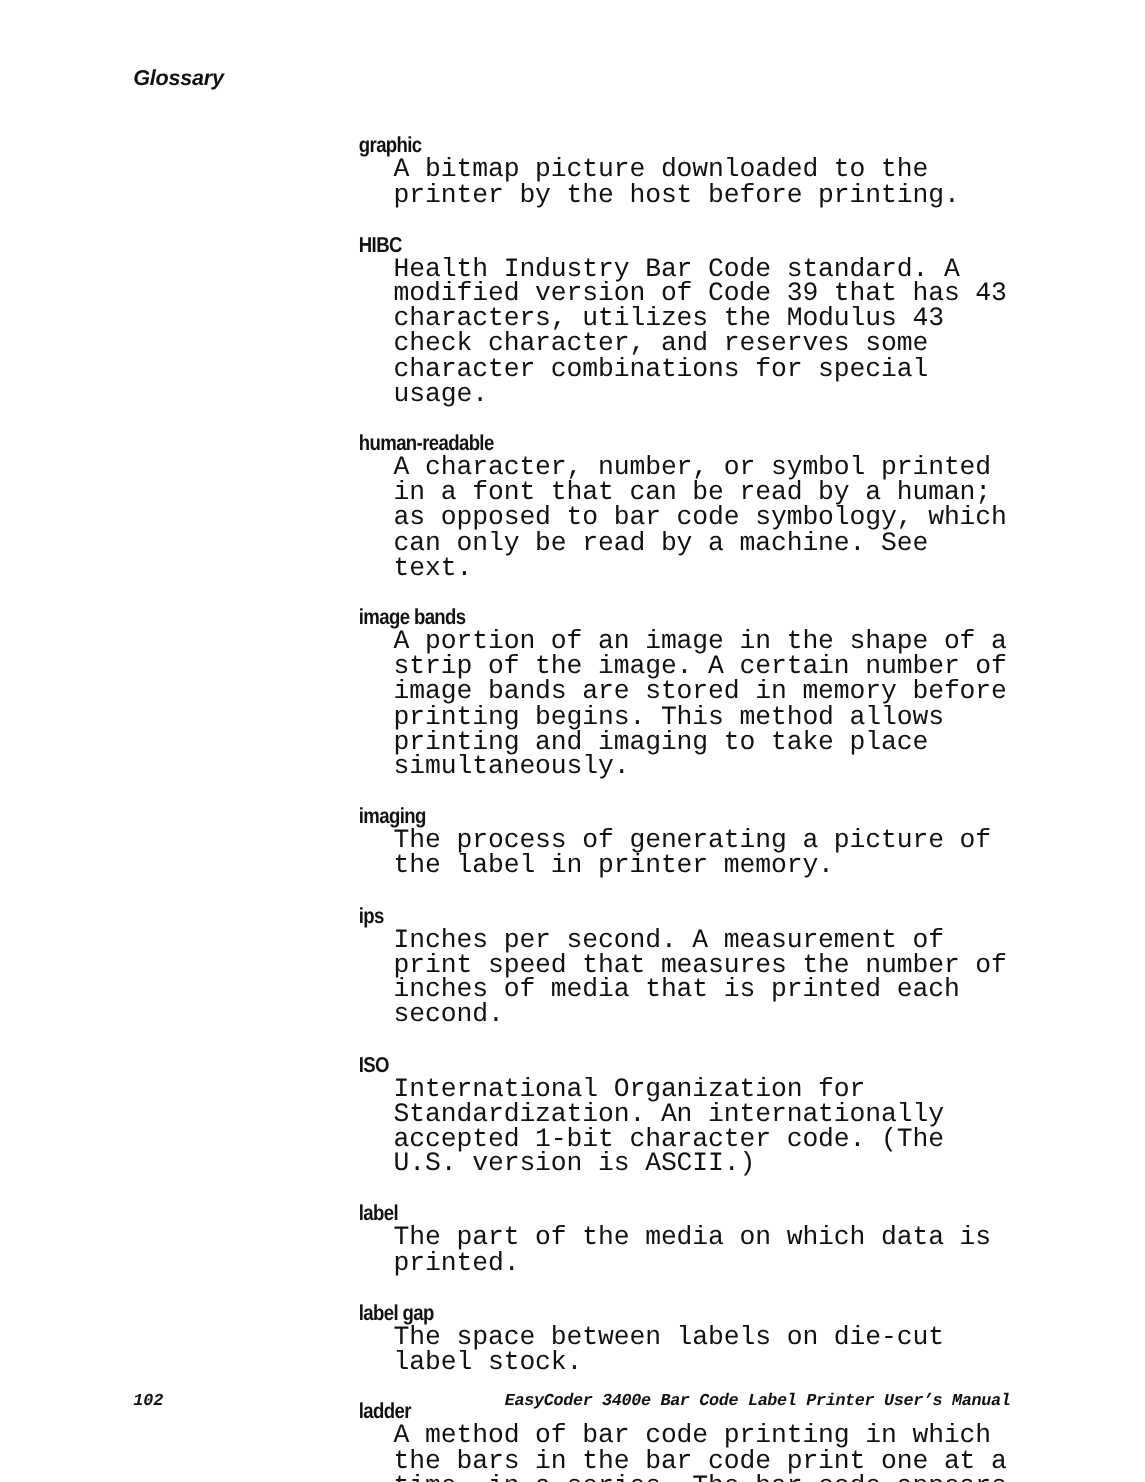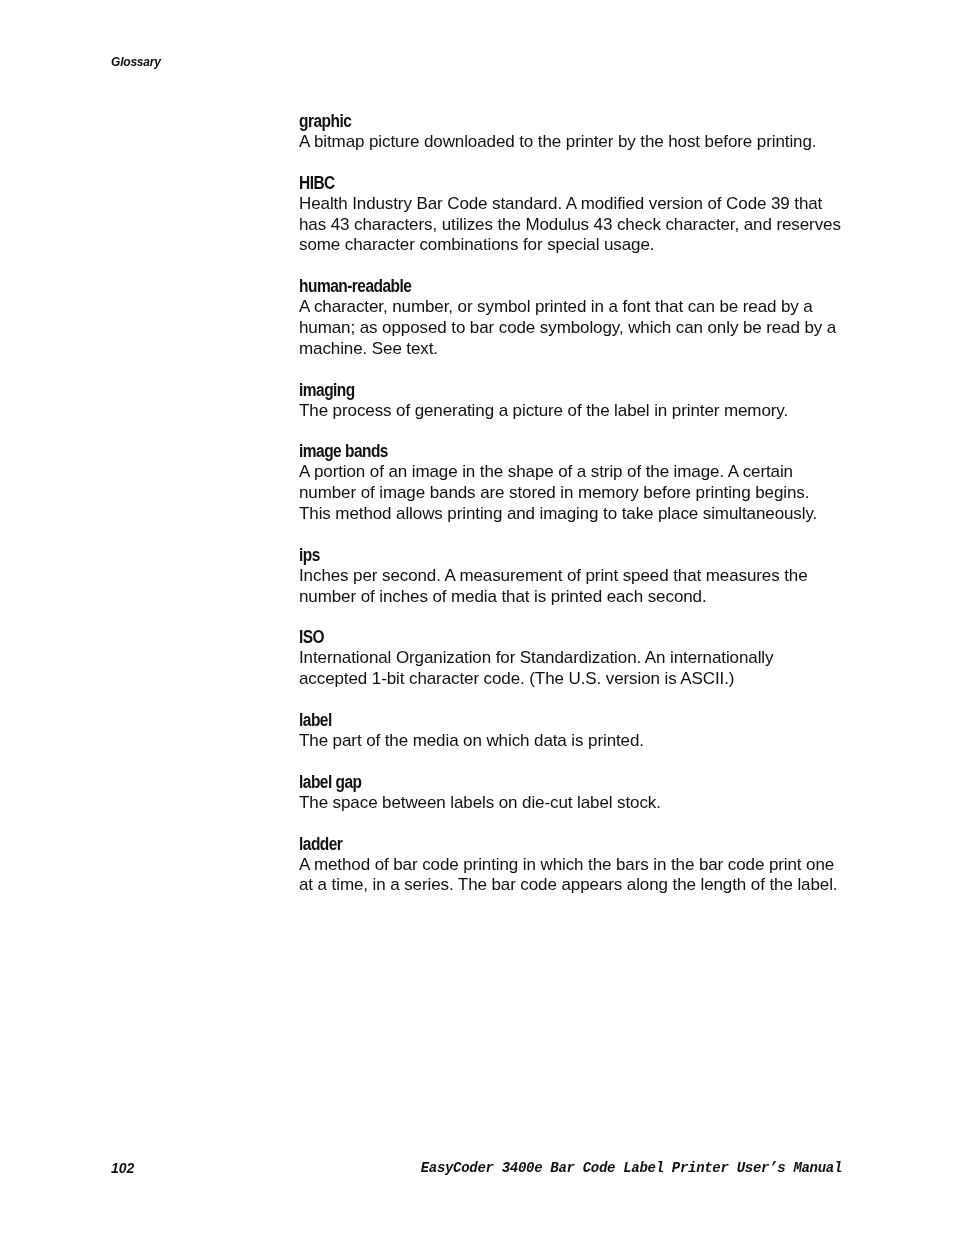--- a/index.html
+++ b/index.html
@@ -14,21 +14,21 @@
       overflow: hidden;
       color: #111111;
     }
     .running-header {
       position: absolute;
       left: 111px;
       top: 55px;
       font-family: "Liberation Sans", sans-serif;
       font-weight: bold;
       font-style: italic;
-      font-size: 12px;
+      font-size: 18px;
       letter-spacing: -0.2px;
     }
     .glossary {
       position: absolute;
       left: 299px;
       top: 110px;
       width: 545px;
     }
     .entry {
       margin: 0 0 19px 0;
@@ -37,30 +37,31 @@
       font-family: "Liberation Sans", sans-serif;
       font-weight: bold;
       font-size: 18px;
       line-height: 22px;
       letter-spacing: -0.6px;
       transform: scaleX(0.86);
       transform-origin: left center;
       white-space: nowrap;
     }
     .definition {
-      font-family: Liberation Sans, sans-serif;
-      font-size: 17px;
+      font-family: Liberation Mono, monospace;
+      font-size: 22px;
       line-height: 20.8px;
       letter-spacing: -0.1px;
+      margin-left: 29px;
     }
     .footer-page {
       position: absolute;
       left: 111px;
       top: 1160px;
-      font-family: Liberation Sans, sans-serif;
+      font-family: Liberation Mono, monospace;
       font-weight: bold;
       font-style: italic;
       font-size: 14px;
     }
     .footer-title {
       position: absolute;
       right: 112px;
       top: 1160px;
       font-family: Liberation Mono, monospace;
       font-weight: bold;
@@ -81,26 +82,26 @@
   </div>
   <div class="entry">
     <div class="term">HIBC</div>
     <div class="definition">Health Industry Bar Code standard. A modified version of Code 39 that has 43 characters, utilizes the Modulus 43 check character, and reserves some character combinations for special usage.</div>
   </div>
   <div class="entry">
     <div class="term">human-readable</div>
     <div class="definition">A character, number, or symbol printed in a font that can be read by a human; as opposed to bar code symbology, which can only be read by a machine. See text.</div>
   </div>
   <div class="entry">
+    <div class="term">image bands</div>
+    <div class="definition">A portion of an image in the shape of a strip of the image. A certain number of image bands are stored in memory before printing begins. This method allows printing and imaging to take place simultaneously.</div>
+  </div>
+  <div class="entry">
     <div class="term">imaging</div>
     <div class="definition">The process of generating a picture of the label in printer memory.</div>
-  </div>
-  <div class="entry">
-    <div class="term">image bands</div>
-    <div class="definition">A portion of an image in the shape of a strip of the image. A certain number of image bands are stored in memory before printing begins. This method allows printing and imaging to take place simultaneously.</div>
   </div>
   <div class="entry">
     <div class="term">ips</div>
     <div class="definition">Inches per second. A measurement of print speed that measures the number of inches of media that is printed each second.</div>
   </div>
   <div class="entry">
     <div class="term">ISO</div>
     <div class="definition">International Organization for Standardization. An internationally accepted 1-bit character code. (The U.S. version is ASCII.)</div>
   </div>
   <div class="entry">

